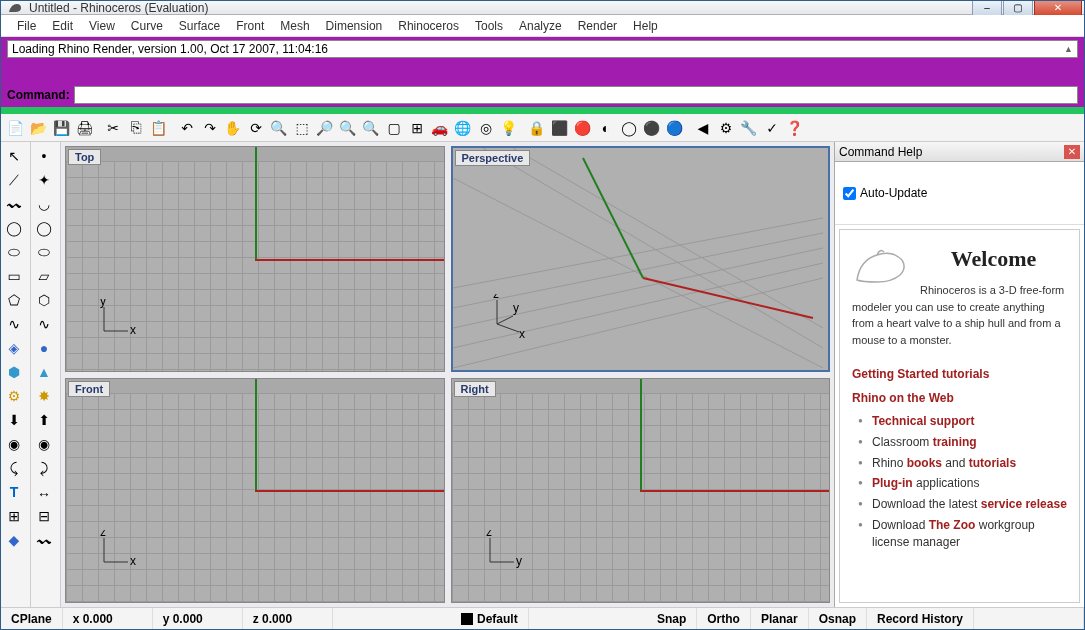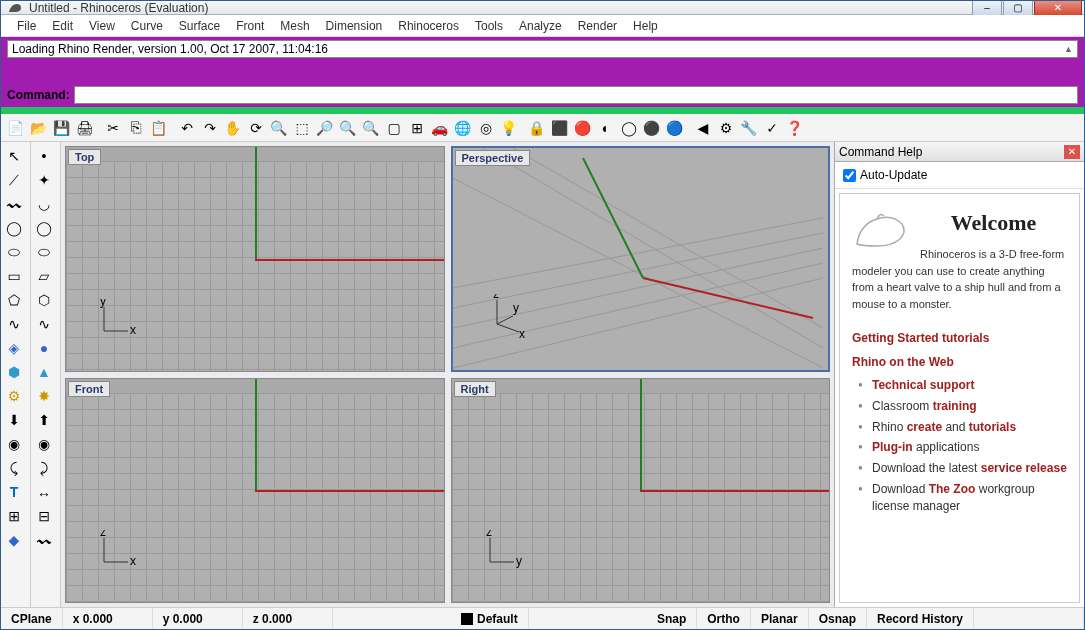--- a/index.html
+++ b/index.html
@@ -43,21 +43,21 @@
 .vp-label { position:absolute; top:2px; left:2px; background:#e8e8e8; border:1px solid #888; padding:1px 6px; font-size:11px; font-weight:bold; color:#283a6c; z-index:5; }
 .grid-bg { position:absolute; inset:14px 0 0 0; background-image: linear-gradient(#9a9a9a 1px, transparent 1px), linear-gradient(90deg, #9a9a9a 1px, transparent 1px); background-size: 16px 16px; background-color:#b0b0b0; }
 .axis-widget { position:absolute; bottom:30px; left:30px; font-size:10px; color:#333; }
 .axis-line-h { position:absolute; background:#b02020; height:2px; }
 .axis-line-v { position:absolute; background:#208020; width:2px; }
 
 
 .help-panel { width:250px; background:#fff; border-left:1px solid #aaa; display:flex; flex-direction:column; }
 .help-title { height:20px; background:linear-gradient(to bottom,#f6f6f6,#e0e0e0); border-bottom:1px solid #aaa; display:flex; align-items:center; padding:0 4px; font-size:11px; justify-content:space-between; }
 .help-title .close { width:16px; height:14px; background:#d9534f; color:#fff; font-size:10px; display:flex; align-items:center; justify-content:center; }
-.help-sub { padding:6px 8px; border-bottom:1px solid #ddd; }
+.help-sub { padding:24px 8px; border-bottom:1px solid #ddd; }
 .help-sub label { display:flex; align-items:center; gap:4px; font-size:11px; }
 .help-body { flex:1; overflow-y:auto; padding:10px 12px; border:1px solid #ccc; margin:4px; position:relative; }
 .help-body h1 { font-family: Georgia, serif; font-size:22px; color:#222; margin:6px 0 10px 0; text-align:center; }
 .help-body p { font-family: Verdana, sans-serif; font-size:11px; color:#333; line-height:1.5; margin-bottom:19px; }
 .help-body a { color:#a02020; text-decoration:none; font-weight:bold; }
 .help-body .section { color:#a02020; font-weight:bold; font-size:12px; margin:10px 0 6px 0; display:block; }
 .help-body ul { list-style:none; padding-left:6px; }
 .help-body li { font-size:11px; color:#333; padding:2px 0 2px 14px; position:relative; line-height:1.4; }
 .help-body li::before { content:"●"; position:absolute; left:0; color:#888; font-size:8px; top:4px; }
 .rhino-img { width:60px; height:50px; float:left; margin-right:8px; opacity:0.7; }
@@ -281,21 +281,21 @@
       <svg class="rhino-img" viewBox="0 0 60 50">
           <path fill="none" stroke="#888" stroke-width="1.5" d="M5 40 Q8 20 25 15 Q40 10 50 20 Q55 28 48 35 Q40 42 25 42 Q10 42 5 40 Z M25 15 Q28 8 32 12"></path>
         </svg>
       <h1>Welcome</h1>
       <p>Rhinoceros is a 3-D free-form modeler you can use to create anything from a heart valve to a ship hull and from a mouse to a monster.</p>
       <a class="section">Getting Started tutorials</a>
       <span class="section">Rhino on the Web</span>
       <ul>
         <li><a>Technical support</a></li>
         <li><span>Classroom </span><a>training</a></li>
-        <li><span>Rhino </span><a>create</a><span> and </span><a>tutorials</a></li>
+        <li><span>Rhino </span><a>books</a><span> and </span><a>tutorials</a></li>
         <li><a>Plug-in</a><span> applications</span></li>
         <li><span>Download the latest </span><a>service release</a></li>
         <li><span>Download </span><a>The Zoo</a><span> workgroup license manager</span></li>
       </ul>
     </div>
   </div>
 </div>
 
 <div class="statusbar">
   <div class="cell">CPlane</div>

